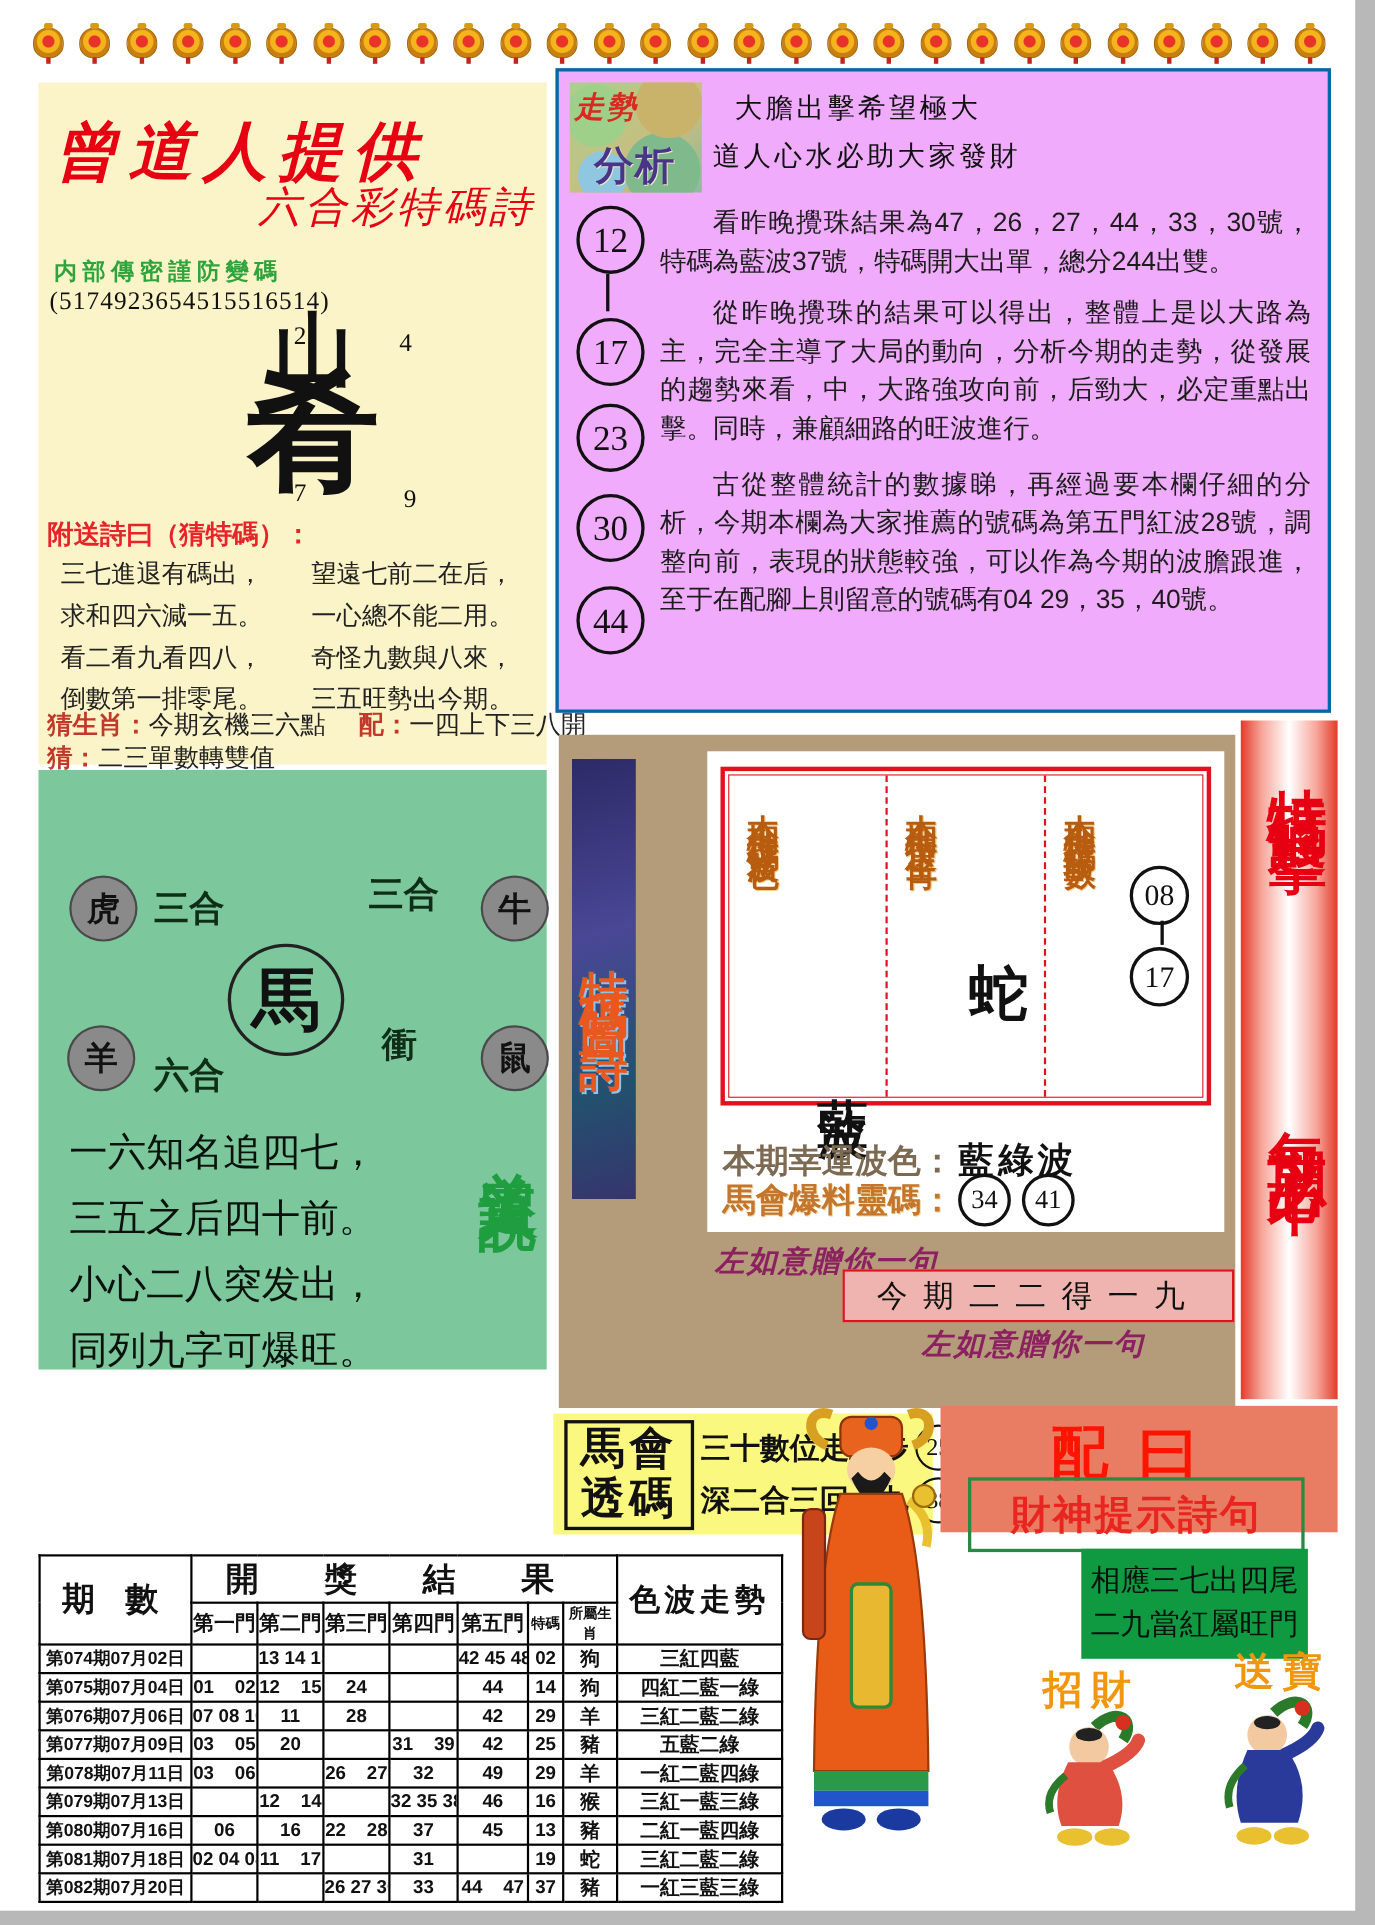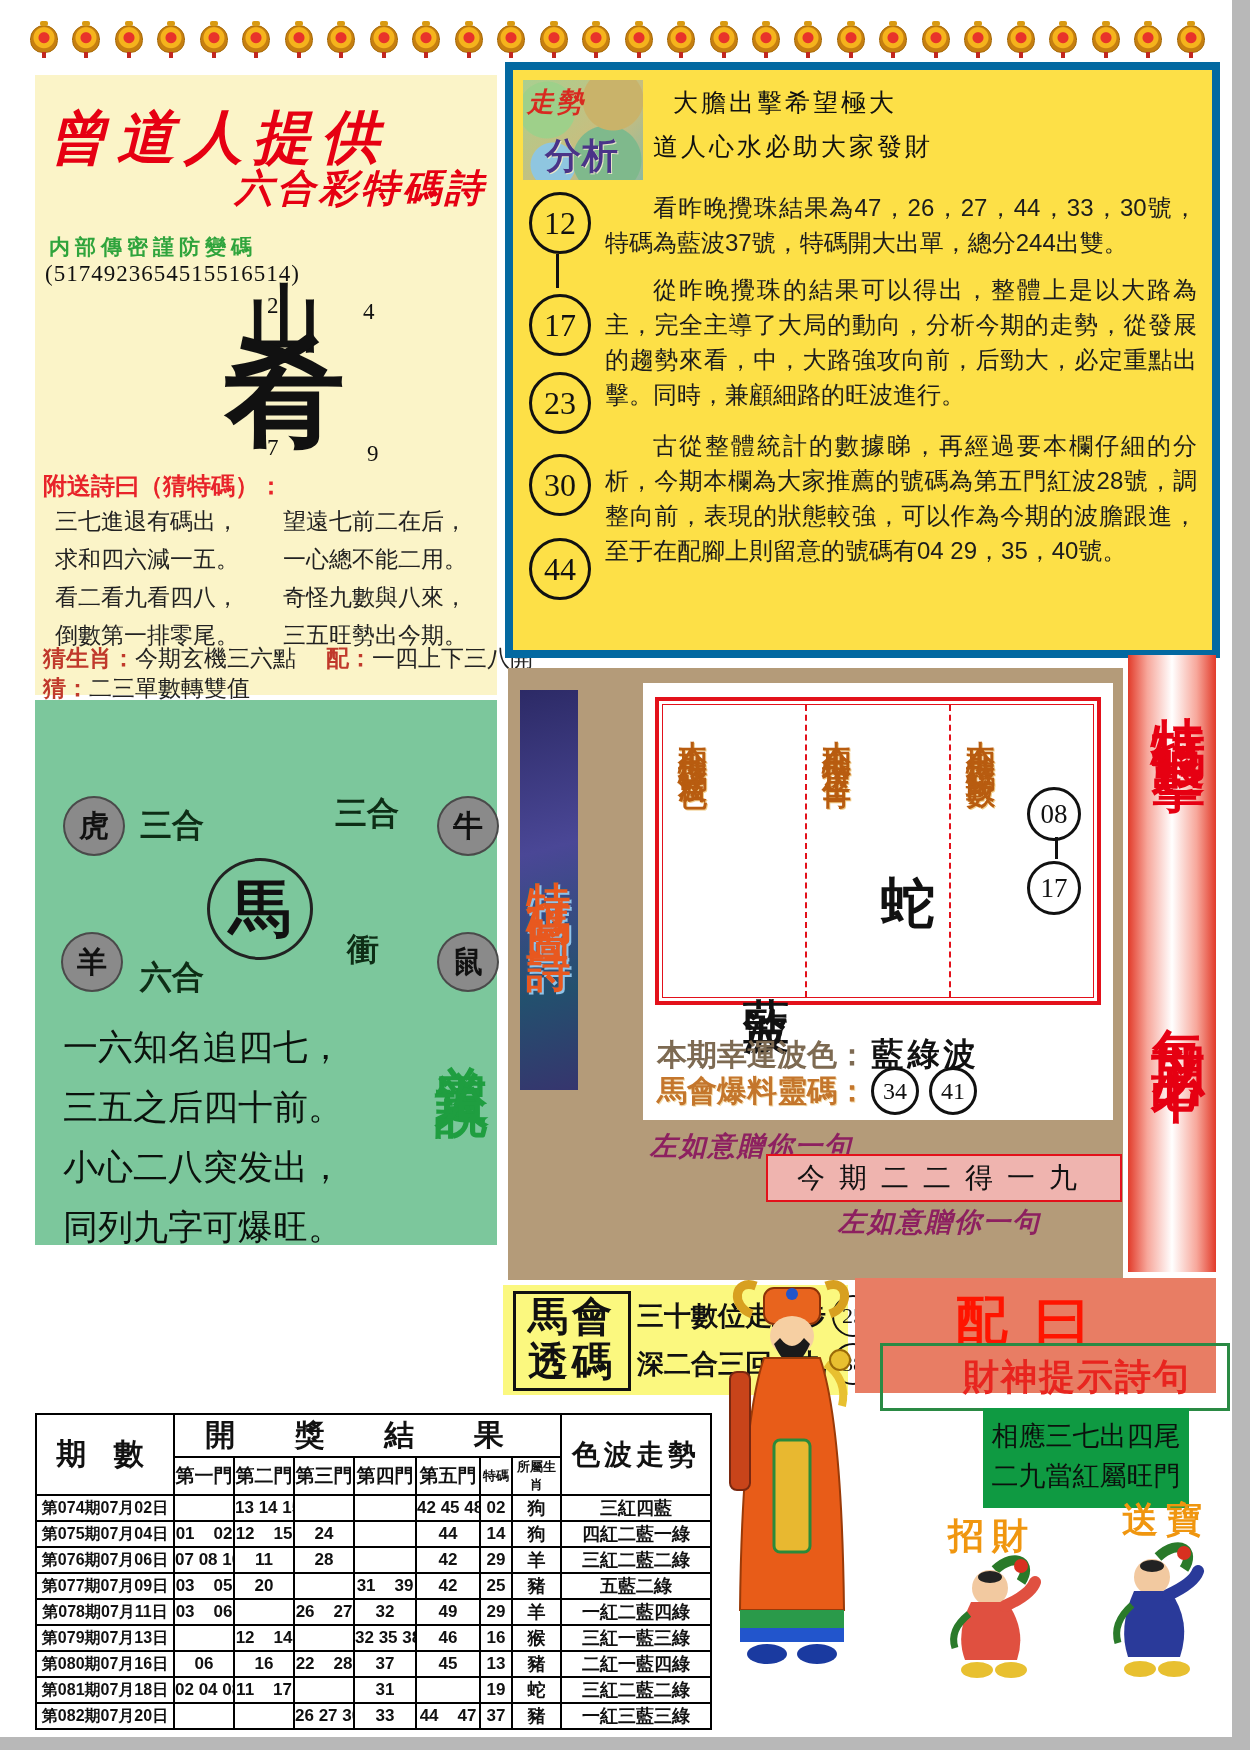--- a/index.html
+++ b/index.html
@@ -12,32 +12,32 @@
   .strip{display:flex;justify-content:space-between;align-items:center;}
   .lantern{width:26px;height:26px;border-radius:50% 50% 45% 45%;position:relative;
     background:radial-gradient(circle at 50% 45%, #e8332a 0 5px, #f5b31c 6px 10px, #c67f10 11px);
     border:1px solid #a66a08;}
   .lantern::before{content:"";position:absolute;left:9px;top:-5px;width:8px;height:5px;background:#d89a12;border-radius:2px;}
   .lantern::after{content:"";position:absolute;left:11px;bottom:-6px;width:4px;height:6px;background:#c2271f;}
 
   
   .mastbox{background:#fbf4c8;}
   .m-title{color:#e60012;font-weight:bold;font-style:italic;font-size:58px;letter-spacing:10px;white-space:nowrap;}
-  .m-sub{color:#e60012;font-weight:bold;font-style:italic;font-size:38px;letter-spacing:4px;text-align:right;}
+  .m-sub{color:#e60012;font-weight:normal;font-style:italic;font-size:38px;letter-spacing:4px;text-align:right;}
   .m-green{color:#2fa43c;font-size:21px;font-weight:bold;letter-spacing:5px;}
   .m-code{color:#111;font-size:23px;letter-spacing:1px;}
   .bigchar{color:#111;text-align:center;line-height:1;}
   .corner{font-size:23px;color:#111;}
   .poem-title{color:#e8232a;font-size:24px;font-weight:bold;}
   .poem-line{color:#222;font-size:23px;line-height:38px;white-space:nowrap;}
   .hint-label{color:#c0392b;font-weight:bold;font-size:23px;}
   .hint-value{color:#222;font-size:23px;}
 
   
-  .pinkbox{background:#fde047;border:8px solid #0369a1;}
+  .pinkbox{background:#f0abfc;border:3px solid #0369a1;}
   .logo{background:
      radial-gradient(circle at 20% 30%, #9ed08a 0 28px, transparent 29px),
      radial-gradient(circle at 75% 20%, #c9b36a 0 30px, transparent 31px),
      radial-gradient(circle at 70% 80%, #7fb98c 0 34px, transparent 35px),
      radial-gradient(circle at 25% 85%, #8fc6e0 0 22px, transparent 23px),
      linear-gradient(135deg,#aacf90,#c9bd7e 60%,#8fb9a0);}
   .logo-top{color:#d82a20;font-size:27px;font-weight:bold;font-style:italic;letter-spacing:2px;}
   .logo-bottom{color:#4a3488;font-size:36px;font-weight:bold;letter-spacing:1px;text-shadow:1px 1px 0 #e8e8c8;}
   .headline{color:#111;font-weight:normal;font-size:25px;letter-spacing:3px;white-space:nowrap;}
   .circ{border:3px solid #111;border-radius:50%;display:flex;align-items:center;justify-content:center;
@@ -282,21 +282,21 @@
     </div>
     <div class="abs" style="left:134px;top:58px;display:flex;align-items:center;">
       <span class="mahui-tip">深二合三回一九</span>
       <span class="circ" style="width:38px;height:38px;font-size:22px;margin-left:6px;border-width:2.5px;">38</span>
     </div>
   </div>
 
   <div class="abs salmon" style="left:855px;top:1278px;width:361px;height:115px;">
     <div class="abs peiyue-title" style="left:0;top:8px;width:100%;">配曰</div>
   </div>
-  <div class="abs caishen-box" style="left:880px;top:1343px;width:300px;height:62px;line-height:62px;background:transparent;padding-left:44px;">財神提示詩句</div>
+  <div class="abs caishen-box" style="left:880px;top:1343px;width:300px;height:62px;line-height:62px;background:transparent;">財神提示詩句</div>
   <div class="abs greenquote" style="left:983px;top:1408px;width:206px;height:92px;padding-top:8px;">
     <div>相應三七出四尾</div>
     <div>二九當紅屬旺門</div>
   </div>
   <div class="abs gold-label" style="left:948px;top:1512px;">招財</div>
   <div class="abs gold-label" style="left:1122px;top:1496px;">送寶</div>
 
   <div class="abs" style="left:722px;top:1272px;width:140px;height:400px;">
     <svg width="140" height="400" viewBox="0 0 140 400">
       <path d="M30,42 C8,34 12,6 34,14" stroke="#d8a020" stroke-width="9" fill="none"></path>

